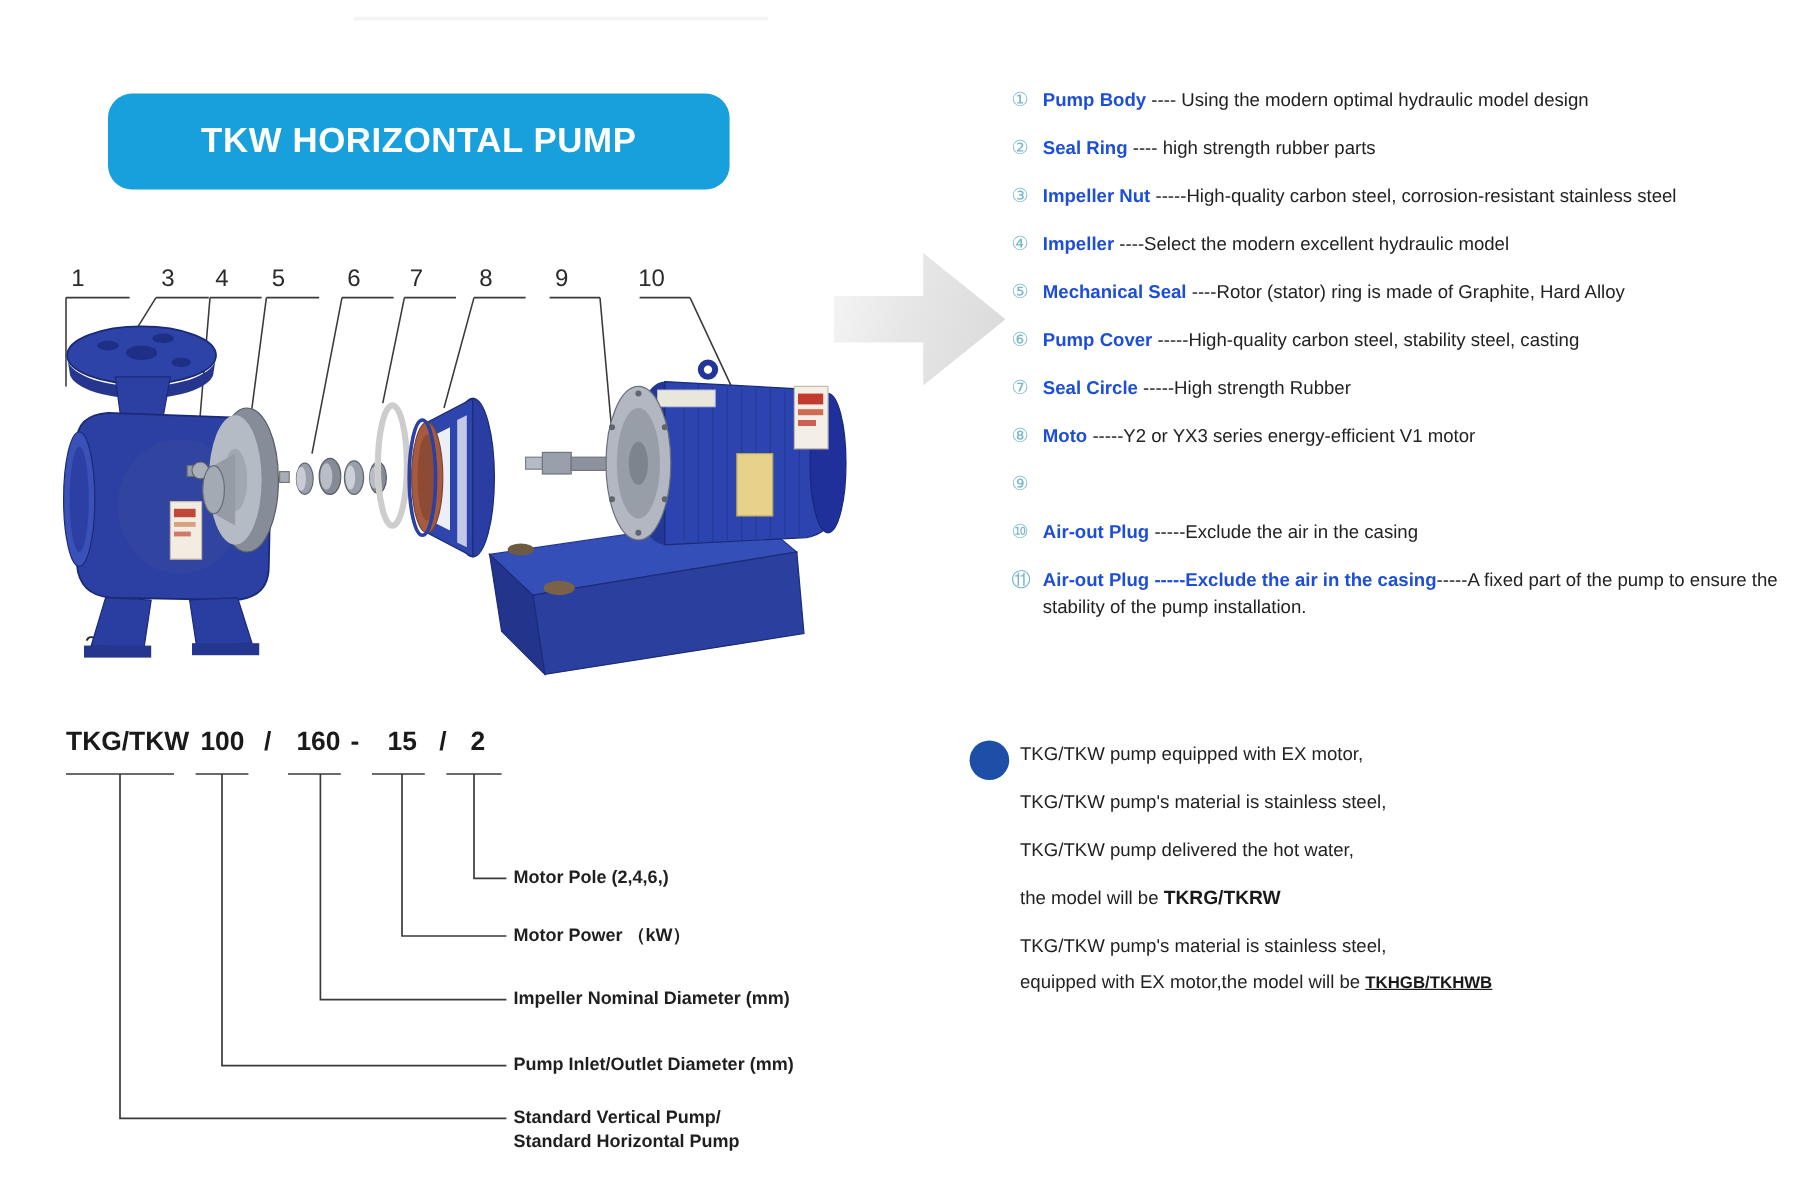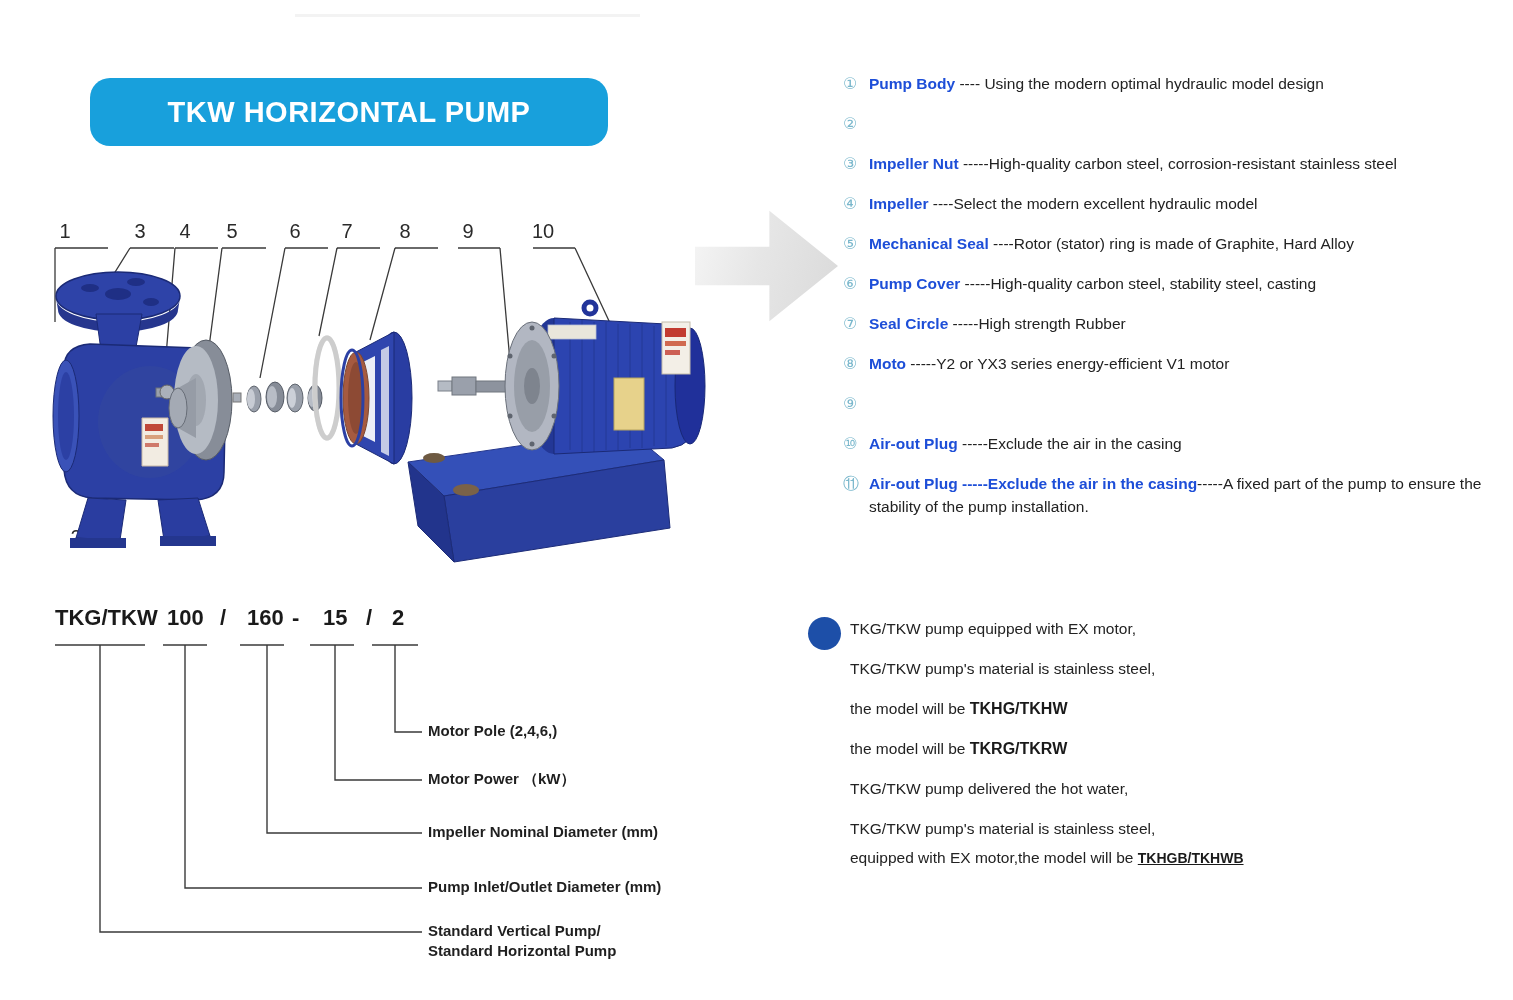--- a/index.html
+++ b/index.html
@@ -4,21 +4,21 @@
 <style>
   html,body{margin:0;padding:0;}
   body{
     width:1513px;height:1000px;position:relative;overflow:hidden;
     background:#ffffff;
     font-family:"Liberation Sans","DejaVu Sans",sans-serif;
     color:#1f1f1f;
   }
   
   .banner{
-    position:absolute;left:90px;top:78px;width:518px;height:68px;
+    position:absolute;left:90px;top:78px;width:518px;height:80px;
     background:#18a0dc;border-radius:20px;
     display:flex;align-items:center;justify-content:center;
   }
   .banner h1{
     margin:0;color:#ffffff;font-size:29px;font-weight:bold;letter-spacing:.5px;
   }
   
   .diagram{position:absolute;left:30px;top:210px;width:790px;height:365px;}
   
   .big-arrow{
@@ -207,20 +207,21 @@
 
 <div class="big-arrow"></div>
 
 <div class="parts-list">
   <div class="part-item">
       <span class="pnum">①</span>
       <span class="ptext"><span class="pname">Pump Body</span><span class="pdesc"> ---- Using the modern optimal hydraulic model design</span></span>
     </div>
   <div class="part-item">
       <span class="pnum">②</span>
+      <span class="ptext"><span class="pname">Seal Ring</span><span class="pdesc"> ---- high strength rubber parts</span></span>
     </div>
   <div class="part-item">
       <span class="pnum">③</span>
       <span class="ptext"><span class="pname">Impeller Nut</span><span class="pdesc"> -----High-quality carbon steel, corrosion-resistant stainless steel</span></span>
     </div>
   <div class="part-item">
       <span class="pnum">④</span>
       <span class="ptext"><span class="pname">Impeller</span><span class="pdesc"> ----Select the modern excellent hydraulic model</span></span>
     </div>
   <div class="part-item">
@@ -282,18 +283,17 @@
     <text x="388" y="297">Pump Inlet/Outlet Diameter (mm)</text>
     <text x="388" y="341">Standard Vertical Pump/</text>
     <text x="388" y="361">Standard Horizontal Pump</text>
   </g>
 </svg>
 
 <div class="variants-bullet"></div>
 <div class="variants">
   <p><span class="vtext">TKG/TKW pump equipped with EX motor,</span><span class="vcode"></span></p>
   <p><span class="vtext">TKG/TKW pump's material is stainless steel,</span><span class="vcode"></span></p>
-  <p><span class="vtext">the model will be </span><span class="vcode">TKHG/TKHW</span></p>
+  <p><span class="vtext">TKG/TKW pump delivered the hot water,</span><span class="vcode"></span></p>
   <p><span class="vtext">the model will be </span><span class="vcode">TKRG/TKRW</span></p>
-  <p><span class="vtext">TKG/TKW pump delivered the hot water,</span><span class="vcode"></span></p>
   <p class="tight"><span class="vtext">TKG/TKW pump's material is stainless steel,</span><span class="vcode"></span></p>
   <p><span class="vtext">equipped with EX motor,the model will be </span><span class="vcode big">TKHGB/TKHWB</span></p>
 </div>
 
 </body></html>

